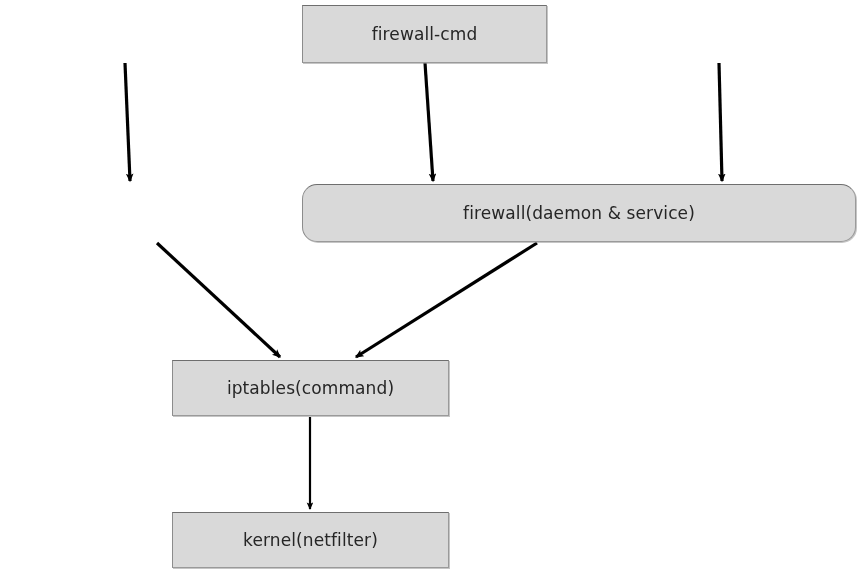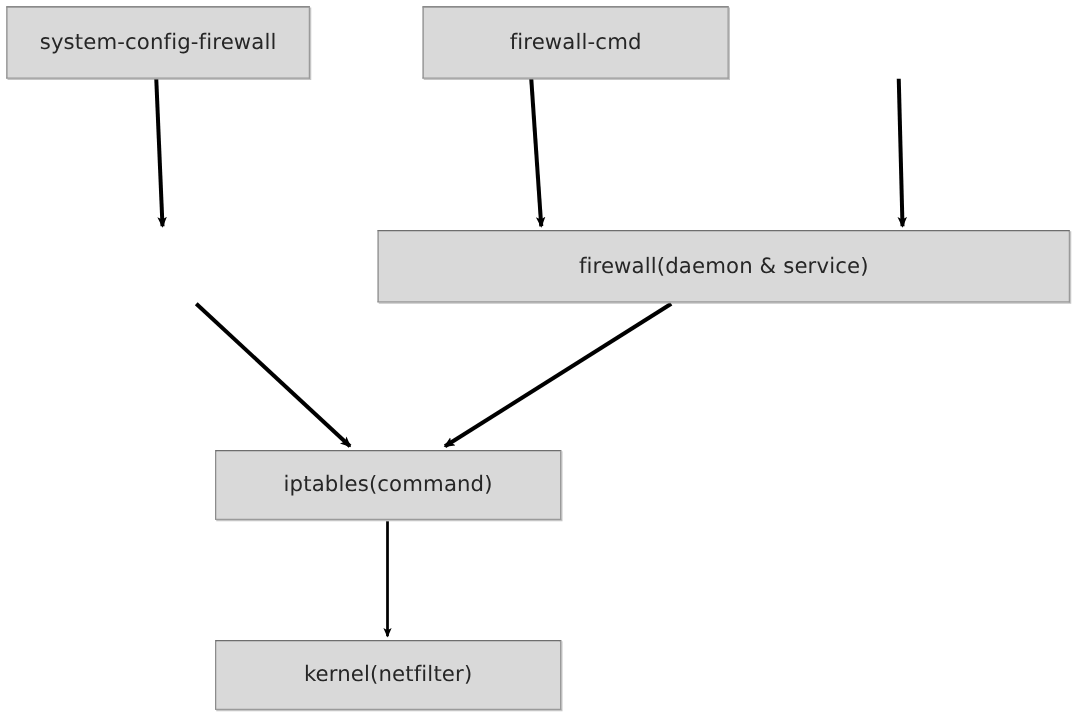--- a/index.html
+++ b/index.html
@@ -64,27 +64,24 @@
     <g id="edge-group">
         <line x1="125" y1="63" x2="130" y2="181" stroke="#000000" stroke-width="3.2" marker-end="url(#head-thick)"></line>
         <line x1="425" y1="63" x2="433" y2="181" stroke="#000000" stroke-width="3.2" marker-end="url(#head-thick)"></line>
         <line x1="719" y1="63" x2="722" y2="181" stroke="#000000" stroke-width="3.2" marker-end="url(#head-thick)"></line>
         <line x1="157" y1="243" x2="280" y2="357" stroke="#000000" stroke-width="3.2" marker-end="url(#head-thick)"></line>
         <line x1="537" y1="243" x2="356" y2="357" stroke="#000000" stroke-width="3.2" marker-end="url(#head-thick)"></line>
         <line x1="310" y1="417" x2="310" y2="509" stroke="#000000" stroke-width="2.2" marker-end="url(#head-thin)"></line>
       </g>
   </svg>
 
-  <div class="node-box" style="left: 5px; top: 5px; width: 243px; height: 58px;">
-    <span class="node-label">system-config-firewall</span>
-  </div>
-  <div class="node-box" style="left: 302px; top: 5px; width: 245px; height: 58px; margin-left: 36px;">
+  <div class="node-box" style="left: 302px; top: 5px; width: 245px; height: 58px;">
     <span class="node-label">firewall-cmd</span>
   </div>
-  <div class="node-box" style="left: 302px; top: 184px; width: 554px; height: 58px;">
+  <div class="node-box" style="left: 302px; top: 184px; width: 554px; height: 58px; border-radius: 15px;">
     <span class="node-label">firewall(daemon &amp; service)</span>
   </div>
   <div class="node-box" style="left: 172px; top: 360px; width: 277px; height: 56px;">
     <span class="node-label">iptables(command)</span>
   </div>
   <div class="node-box" style="left: 172px; top: 512px; width: 277px; height: 56px;">
     <span class="node-label">kernel(netfilter)</span>
   </div>
 
 </div>

